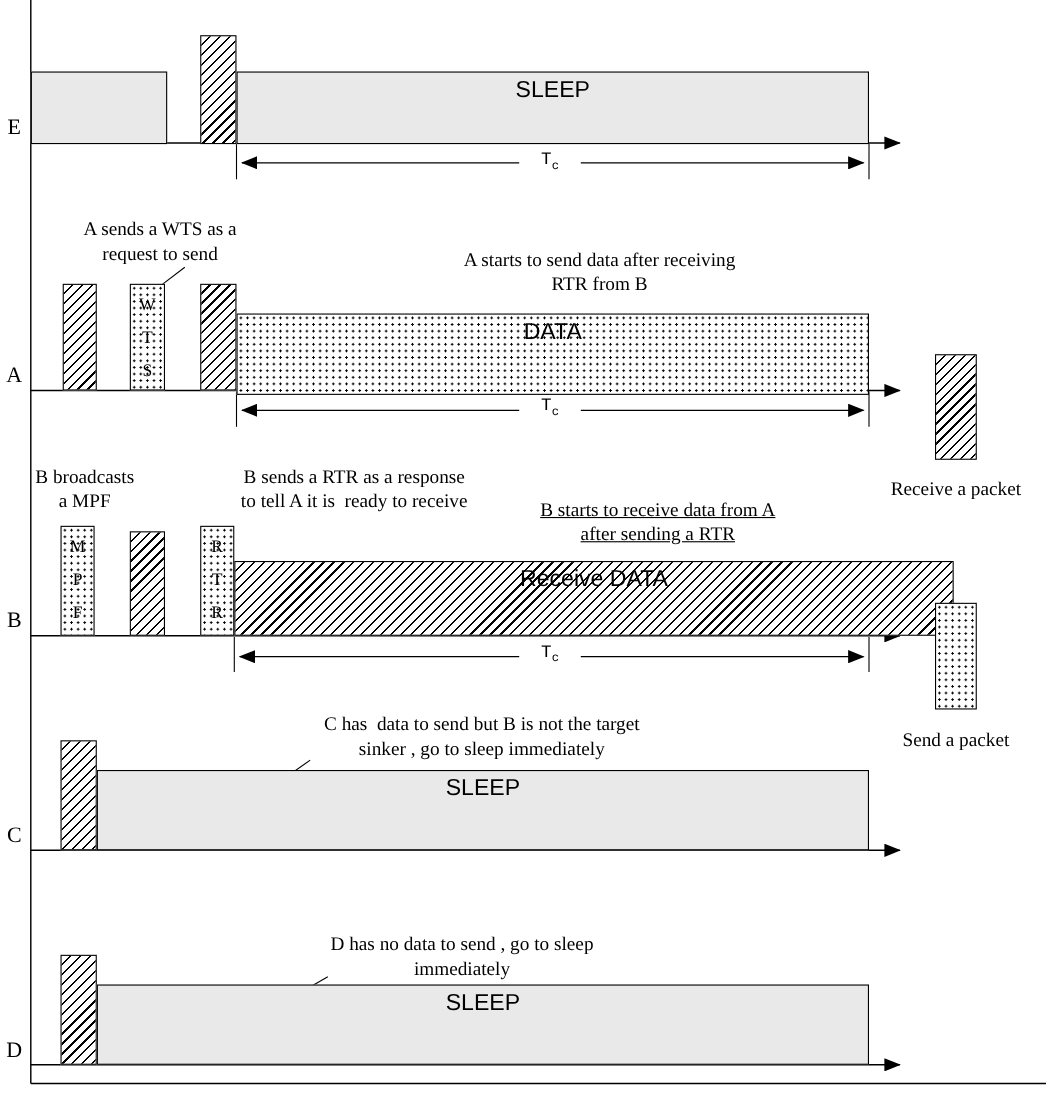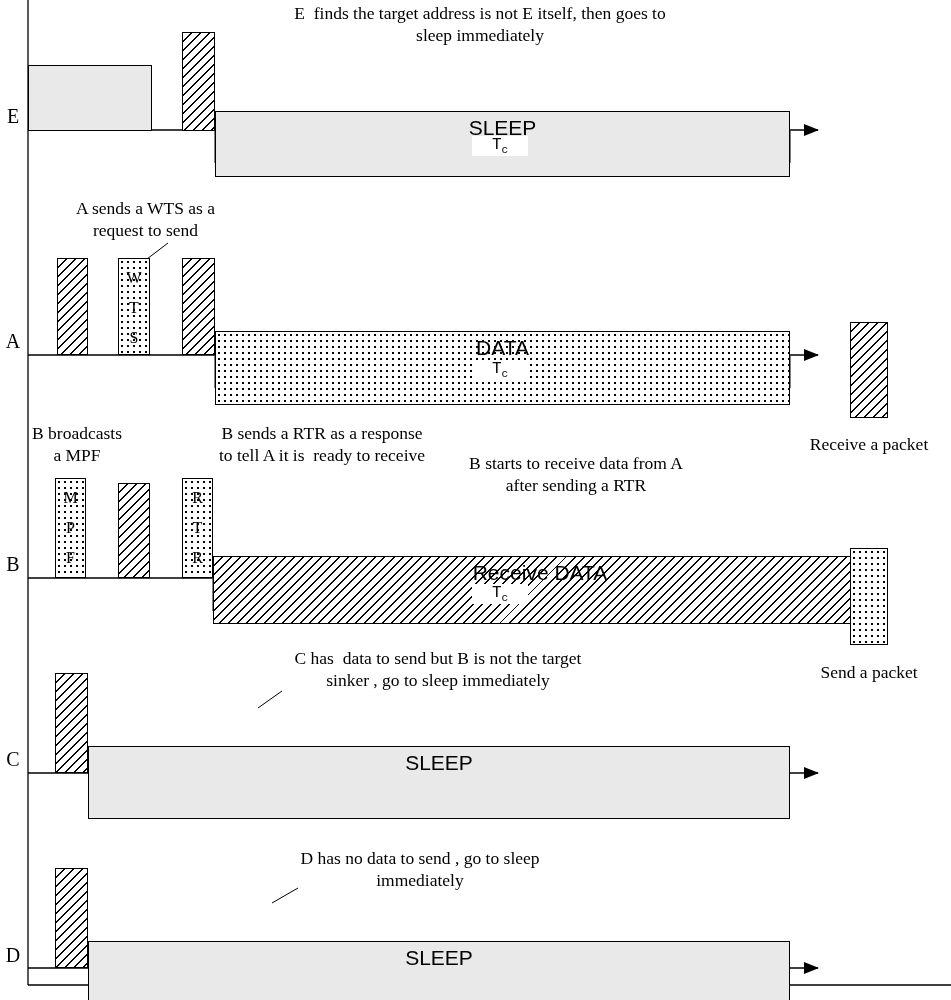--- a/index.html
+++ b/index.html
@@ -15,21 +15,21 @@
     background-color:#fff;
     background-image:repeating-linear-gradient(135deg, rgba(0,0,0,0) 0 5px, #000 5px 6.4px);
   }
   .dots {
     background-color:#fff;
     background-image:radial-gradient(circle, #000 0.9px, rgba(0,0,0,0) 1.1px);
     background-size:6px 6px;
   }
   .biglabel {
     font-family:"Liberation Sans", sans-serif; font-size:21px;
-    display:flex; justify-content:center; align-items:flex-start; padding-top:4px;margin-top:46px;
+    display:flex; justify-content:center; align-items:flex-start; padding-top:4px;
   }
   .ann {
     position:absolute; z-index:3; text-align:center; font-size:17.5px;
     line-height:22px; white-space:pre-wrap;
   }
   .lane-label { position:absolute; z-index:3; font-size:20px; width:26px; text-align:center; }
   .vletters { font-size:16px; text-align:center; white-space:pre-wrap; line-height:30px; padding-top:4px; }
   .tc {
     position:absolute; z-index:3; text-align:center; background:#fff; padding:0 4px;
     font-family:Liberation Mono, monospace; font-size:16px;
@@ -71,46 +71,46 @@
 
     <line x1="213" y1="579" x2="213" y2="611" stroke="#000" stroke-width="1"></line>
     <line x1="790" y1="579" x2="790" y2="611" stroke="#000" stroke-width="1"></line>
     <line x1="218" y1="597" x2="785" y2="597" stroke="#000" stroke-width="1.2" marker-start="url(#as)" marker-end="url(#ae)"></line>
 
     <line x1="168" y1="243" x2="147" y2="259" stroke="#000" stroke-width="1"></line>
     <line x1="282" y1="691" x2="258" y2="708" stroke="#000" stroke-width="1"></line>
     <line x1="298" y1="888" x2="272" y2="903" stroke="#000" stroke-width="1"></line>
   </svg>
 
-  <div class="ann" style="left:170px; top:2px; width:620px;">E  finds the target address is not E itself, then goes to
-sleep immediately</div>
   <div class="box gray" style="left:28px; top:65px; width:124px; height:66px;"></div>
   <div class="box hatch" style="left:182px; top:32px; width:33px; height:99px;"></div>
   <div class="box gray biglabel" style="left:215px; top:65px; width:575px; height:66px;">SLEEP</div>
   <div class="tc" style="left:472px; top:136px; width:56px;"><span>T</span><sub>c</sub></div>
   <div class="lane-label" style="left:0px; top:105px;">E</div>
 
   <div class="ann" style="left:27px; top:197px; width:200px;padding-left:37px;">A sends a WTS as a
 request to send</div>
+  <div class="ann" style="left:345px; top:225px; width:400px;">A starts to send data after receiving
+RTR from B</div>
   <div class="box hatch" style="left:57px; top:258px; width:31px; height:97px;"></div>
   <div class="box dots vletters" style="left:118px; top:258px; width:32px; height:97px;">W
 T
 S</div>
   <div class="box hatch" style="left:182px; top:258px; width:33px; height:97px;"></div>
   <div class="box dots biglabel" style="left:215px; top:285px; width:575px; height:74px;">DATA</div>
   <div class="tc" style="left:472px; top:360px; width:56px;"><span>T</span><sub>c</sub></div>
   <div class="lane-label" style="left:0px; top:330px;">A</div>
   <div class="box hatch" style="left:850px; top:322px; width:38px; height:96px;"></div>
   <div class="legend-label" style="left:769px; top:434px; width:200px;">Receive a packet</div>
 
   <div class="ann" style="left:7px; top:422px; width:140px;text-align:center;">B broadcasts
 a MPF</div>
   <div class="ann" style="left:166px; top:422px; width:312px;">B sends a RTR as a response
 to tell A it is  ready to receive</div>
-  <div class="ann" style="left:421px; top:452px; width:310px;">B starts to receive data from A
+  <div class="ann" style="left:443px; top:452px; width:310px;text-decoration:underline;">B starts to receive data from A
 after sending a RTR</div>
   <div class="box dots vletters" style="left:55px; top:478px; width:31px; height:100px;">M
 P
 F</div>
   <div class="box hatch" style="left:118px; top:483px; width:32px; height:95px;"></div>
   <div class="box dots vletters" style="left:182px; top:478px; width:31px; height:100px;">R
 T
 R</div>
   <div class="box hatch biglabel" style="left:213px; top:510px; width:654px; height:68px;">Receive DATA</div>
   <div class="tc" style="left:472px; top:584px; width:56px;"><span>T</span><sub>c</sub></div>

